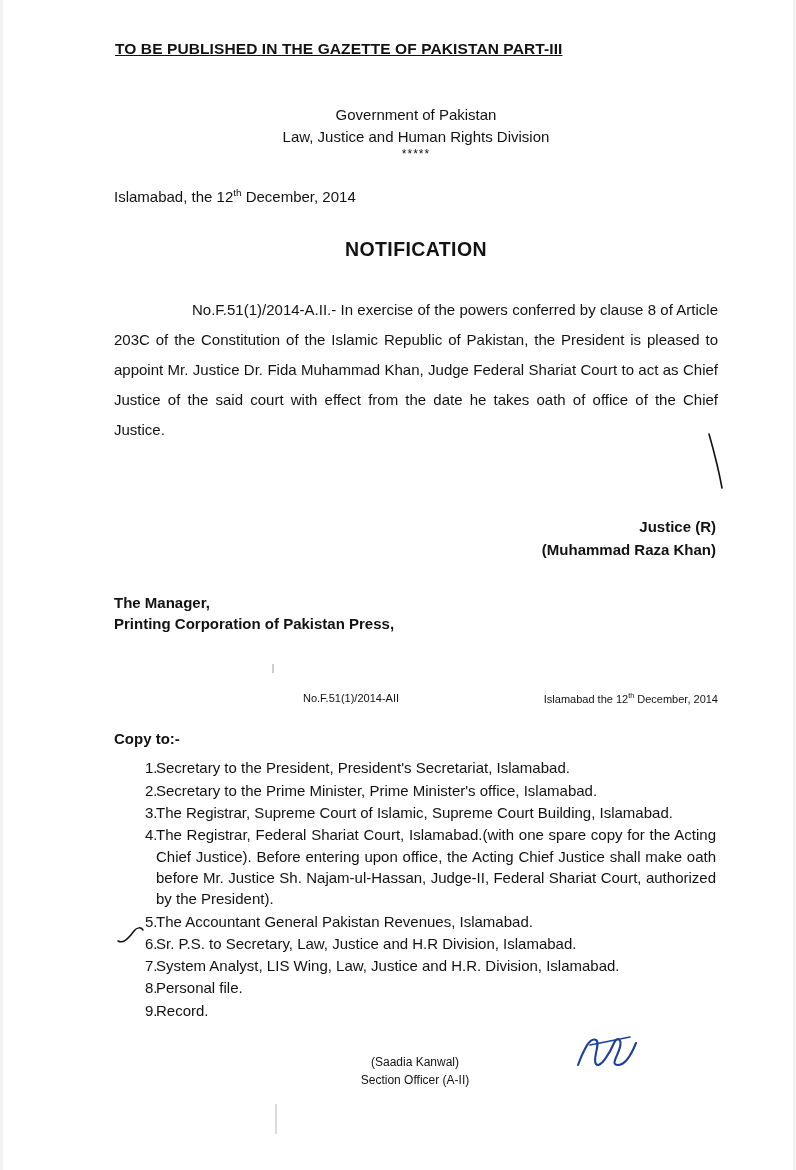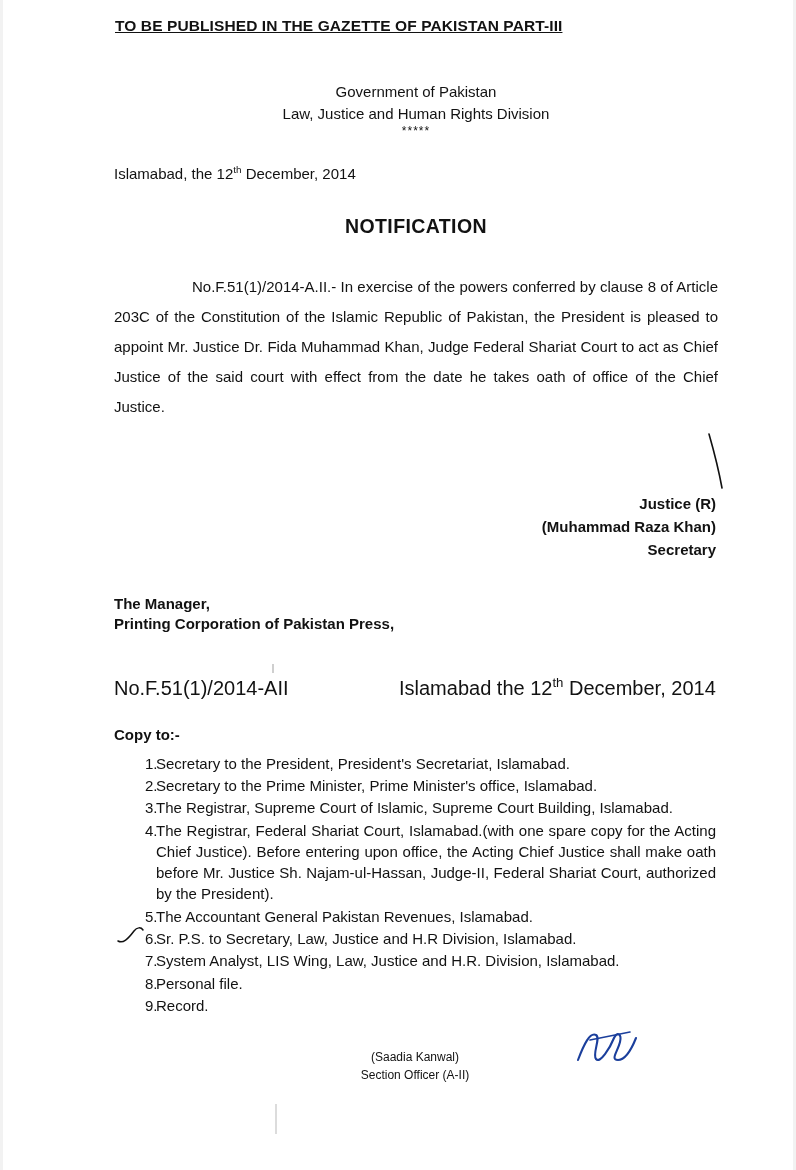--- a/index.html
+++ b/index.html
@@ -23,21 +23,21 @@
     padding: 0;
   }
   .content {
     position: absolute;
     left: 114px;
     top: 0;
     width: 604px;
   }
 
   .gazette-line {
-    margin-top: 17px;
+    margin-top: 40px;
     text-align: left;
     font-size: 15.5px;
     font-weight: bold;
     text-decoration: underline;
     letter-spacing: 0.1px;
     padding-left: 1px;
   }
 
   .org-block {
     margin-top: 46px;
@@ -96,24 +96,25 @@
   }
 
   .addressee {
     margin-top: 32px;
     font-size: 15px;
     font-weight: bold;
     line-height: 1.38;
   }
 
   .ref-row {
-    margin-top: 40px;
+    margin-top: 56px;
     display: flex;
-    font-size: 20px;
+    font-size: 11px;
     align-items: baseline;
+    text-align: right;
   }
   .ref-row .ref-no {
     width: 285px;
     flex: 0 0 auto;
   }
   .ref-row .ref-place {
     flex: 1 1 auto;
   }
 
   .copy-to {
@@ -192,21 +193,20 @@
 
     <div class="dateline"><span>Islamabad, the 12</span><sup>th</sup><span> December, 2014</span></div>
 
     <div class="notification-title">NOTIFICATION</div>
 
     <div class="body-para">No.F.51(1)/2014-A.II.- In exercise of the powers conferred by clause 8 of Article 203C of the Constitution of the Islamic Republic of Pakistan, the President is pleased to appoint Mr. Justice Dr. Fida Muhammad Khan, Judge Federal Shariat Court to act as Chief Justice of the said court with effect from the date he takes oath of office of the Chief Justice.</div>
 
     <div class="signature-block">
       <div>Justice (R)</div>
       <div>(Muhammad Raza Khan)</div>
-      <div>Secretary</div>
     </div>
 
     <div class="addressee">
       <div>The Manager,</div>
       <div>Printing Corporation of Pakistan Press,</div>
     </div>
 
     <div class="ref-row">
       <div class="ref-no">No.F.51(1)/2014-AII</div>
       <div class="ref-place"><span>Islamabad the 12</span><sup>th</sup><span> December, 2014</span></div>

